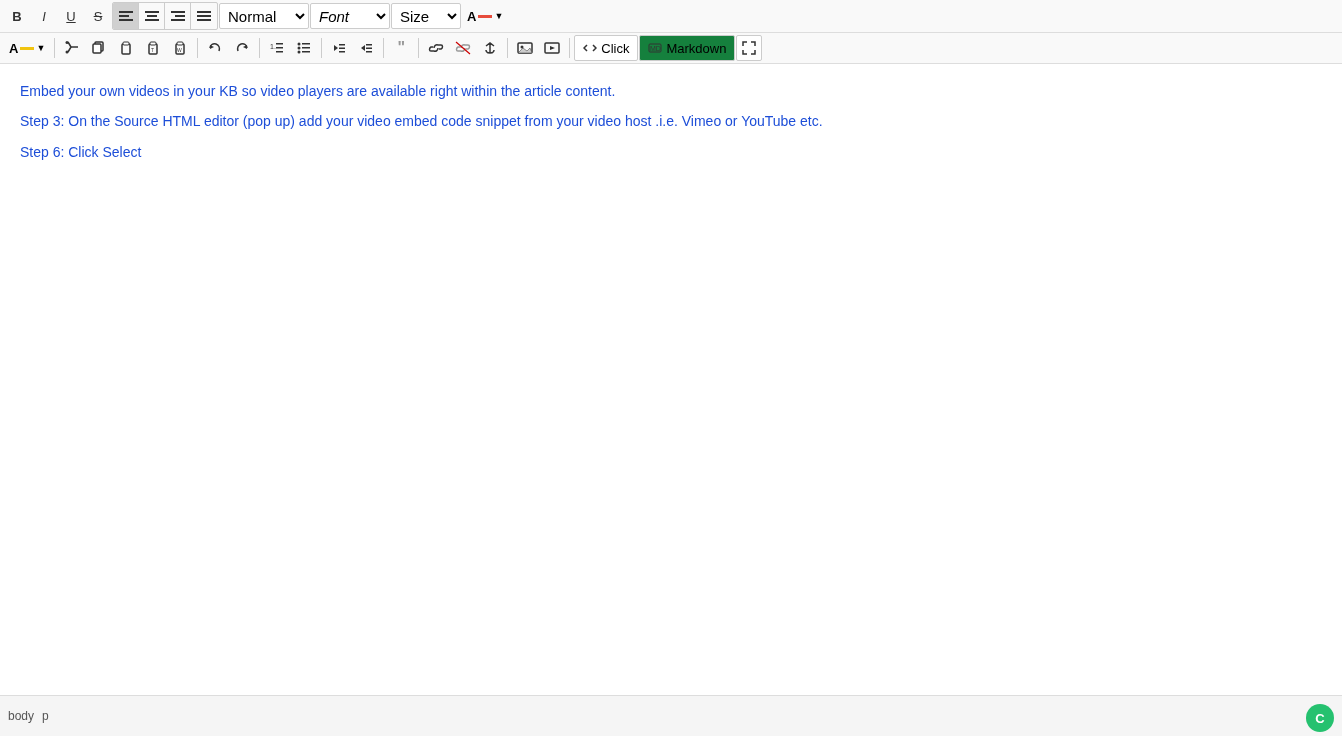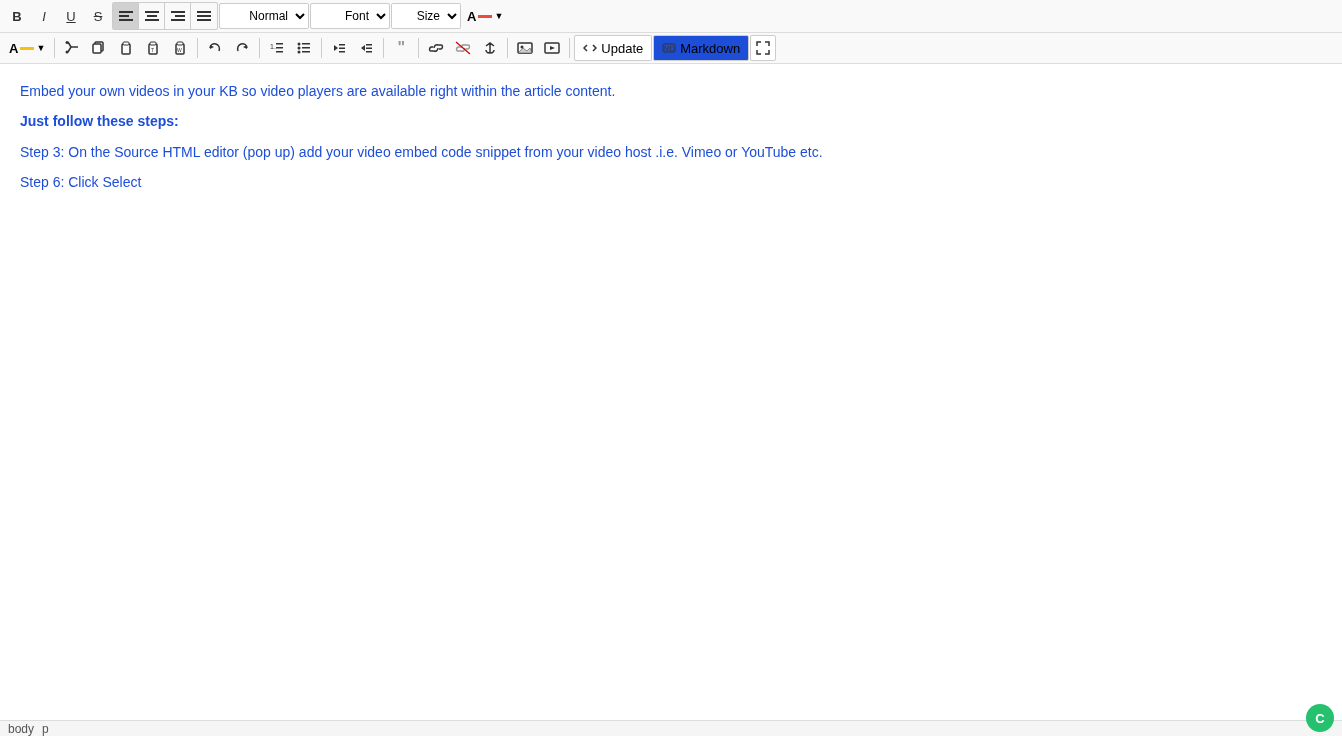--- a/index.html
+++ b/index.html
@@ -35,28 +35,27 @@
       width: 1px;
       height: 20px;
       background: #ccc;
       margin: 0 3px;
     }
 
     .toolbar-select {
       height: 26px;
       border: 1px solid #ccc;
       background: #fff;
-      font-size: 12px;
+      font-size: 15px;
       padding: 0 4px;
       cursor: pointer;
       border-radius: 2px;
-      text-align: right;
-    }
-
-    .font-select { width: 80px; }
+    }
+
+    .font-select { width: 80px; font-style: italic; }
     .style-select { width: 90px; }
 
     .color-btn {
       display: inline-flex;
       align-items: center;
       justify-content: center;
       height: 26px;
       padding: 0 4px;
       border: 1px solid transparent;
       background: transparent;
@@ -83,21 +82,21 @@
     }
 
     .editor-area p { margin-bottom: 8px; }
     .editor-area p.bold-text { font-weight: bold; }
 
     .status-bar {
       position: fixed;
       bottom: 0;
       left: 0;
       right: 0;
-      height: 16px;
+      height: 41px;
       background: #f5f5f5;
       border-top: 1px solid #ddd;
       display: flex;
       align-items: center;
       padding: 0 8px;
       font-size: 12px;
       color: #555;
       gap: 8px;
     }
 
@@ -145,21 +144,21 @@
       font-size: 13px;
     }
 
     .markdown-btn {
       display: inline-flex;
       align-items: center;
       gap: 4px;
       height: 26px;
       padding: 0 8px;
       border: 1px solid #ccc;
-      background: #1d4ed8;
+      background: #15803d;
       cursor: pointer;
       border-radius: 2px;
       font-size: 13px;
     }
 
     .expand-btn {
       width: 26px;
       height: 26px;
       border: 1px solid #ccc;
       background: #fff;
@@ -386,21 +385,21 @@
       </svg>
   </button>
 
   <div class="toolbar-separator"></div>
 
   <button class="source-btn">
     <svg width="14" height="14" viewBox="0 0 14 14">
         <path d="M4 4 L1 7 L4 10" stroke="#333" stroke-width="1.5" fill="none"></path>
         <path d="M10 4 L13 7 L10 10" stroke="#333" stroke-width="1.5" fill="none"></path>
       </svg>
-    <span>Update</span>
+    <span>Click</span>
   </button>
 
   <button class="markdown-btn">
     <svg width="14" height="14" viewBox="0 0 14 14">
         <rect x="1" y="3" width="12" height="8" rx="1" stroke="#333" stroke-width="1" fill="none"></rect>
         <text x="2" y="10" font-size="7" fill="#333">MD</text>
       </svg>
     <span>Markdown</span>
   </button>
 
@@ -409,21 +408,20 @@
         <polyline points="1,5 1,1 5,1" stroke="#333" stroke-width="1.5" fill="none"></polyline>
         <polyline points="9,1 13,1 13,5" stroke="#333" stroke-width="1.5" fill="none"></polyline>
         <polyline points="1,9 1,13 5,13" stroke="#333" stroke-width="1.5" fill="none"></polyline>
         <polyline points="9,13 13,13 13,9" stroke="#333" stroke-width="1.5" fill="none"></polyline>
       </svg>
   </button>
 </div>
 
 <div class="editor-area">
   <p>Embed your own videos in your KB so video players are available right within the article content.</p>
-  <p class="bold-text">Just follow these steps:</p>
   <p>Step 3: On the Source HTML editor (pop up) add your video embed code snippet from your video host .i.e. Vimeo or YouTube etc.</p>
   <p>Step 6: Click Select</p>
 </div>
 
 <div class="status-bar">
   <span>body</span>
   <span>p</span>
 </div>
 
 <div class="freshdesk-icon">

